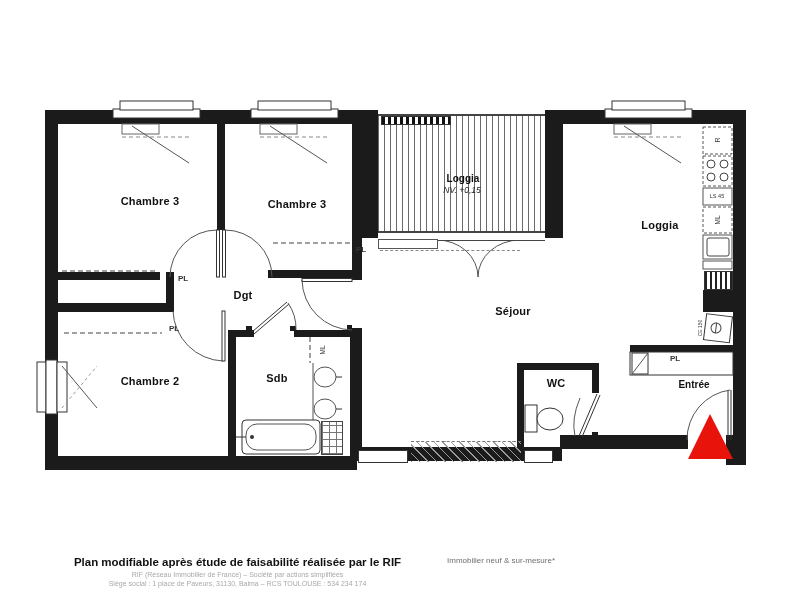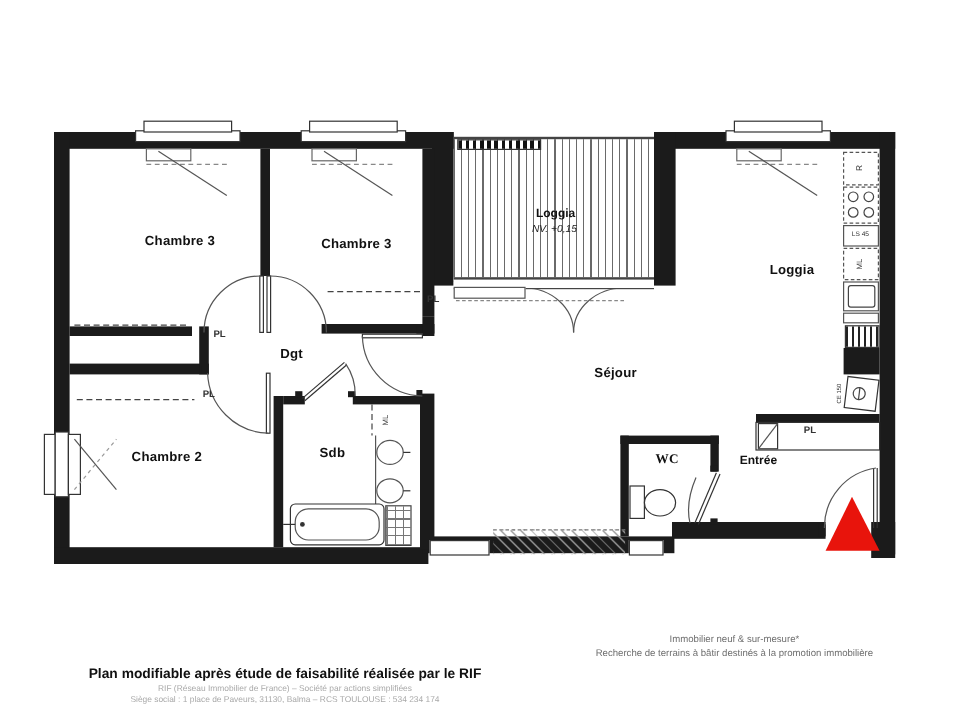--- a/index.html
+++ b/index.html
@@ -31,21 +31,21 @@
     background:repeating-linear-gradient(90deg,#222 0 2px,#fff 2px 5px);border:1px solid #333;}
   .tile{position:absolute;left:321px;top:421px;width:20px;height:32px;border:1px solid #444;background:
     repeating-linear-gradient(0deg,#777 0 1px,transparent 1px 7px),
     repeating-linear-gradient(90deg,#777 0 1px,transparent 1px 7px);}
   .footer-left{position:absolute;left:60px;top:556px;width:355px;text-align:center;}
   .footer-title{font-size:11.5px;font-weight:bold;color:#111;}
   .footer-sub{font-size:7px;color:#a9a9a9;line-height:9px;margin-top:2px;}
   .rif-logo{position:absolute;left:375px;top:542px;width:54px;height:50px;background:#111;}
   .rif-inner{position:absolute;left:8px;top:13px;width:36px;height:21px;border:2px solid #fff;border-radius:5px;
     display:flex;align-items:center;justify-content:center;color:#fff;font-weight:bold;font-size:14px;}
-  .footer-right{position:absolute;left:447px;top:527px;width:330px;font-size:8px;color:#6e6e6e;line-height:12px;text-align:center;}
+  .footer-right{position:absolute;left:447px;top:555px;width:330px;font-size:8px;color:#6e6e6e;line-height:12px;}
 </style>
 </head>
 <body>
 
 <div id="stage">
 
   <svg id="plan-svg" width="800" height="600" viewBox="0 0 800 600">
 
     <g fill="#1b1b1b" stroke="none">
       <rect x="45" y="110" width="333" height="14"></rect>
@@ -224,27 +224,27 @@
   <div class="loggia-sill2"></div>
   <div class="loggia-dash"></div>
   <div class="bottom-hatch"></div>
   <div class="niche"></div>
   <div class="niche2"></div>
   <div class="oven-hatch"></div>
   <div class="tile"></div>
 
   <div class="lbl room" style="left:150px;top:201px;">Chambre 3</div>
   <div class="lbl room" style="left:297px;top:204px;">Chambre 3</div>
-  <div class="lbl room" style="left:125px;top:381px;padding-left:28px;">Chambre 2</div>
+  <div class="lbl room" style="left:136px;top:381px;padding-left:28px;">Chambre 2</div>
   <div class="lbl room" style="left:243px;top:295px;">Dgt</div>
   <div class="lbl room" style="left:277px;top:378px;">Sdb</div>
   <div class="lbl room" style="left:493px;top:311px;margin-left:20px;">Séjour</div>
   <div class="lbl room" style="left:660px;top:225px;">Loggia</div>
-  <div class="lbl room" style="left:556px;top:383px;font-family:Liberation Serif, serif;">WC</div>
-  <div class="lbl room-sm" style="left:632px;top:384px;">Entrée</div>
+  <div class="lbl room" style="left:556px;top:383px;">WC</div>
+  <div class="lbl room-sm" style="left:694px;top:384px;">Entrée</div>
   <div class="lbl room-sm" style="left:463px;top:178px;">Loggia</div>
   <div class="lbl sub" style="left:462px;top:190px;">NV. +0,15</div>
 
   <div class="lbl pl" style="left:166px;top:278px;">PL</div>
   <div class="lbl pl" style="left:344px;top:249px;">PL</div>
   <div class="lbl pl" style="left:157px;top:328px;">PL</div>
   <div class="lbl pl" style="left:658px;top:358px;">PL</div>
 
   <div class="lbl fix rot" style="left:717px;top:140px;font-size:7px;">R</div>
   <div class="lbl fix" style="left:717px;top:196px;font-size:5.5px;">LS 45</div>
@@ -256,16 +256,15 @@
     <div class="footer-title">Plan modifiable après étude de faisabilité réalisée par le RIF</div>
     <div class="footer-sub">
       <div>RIF (Réseau Immobilier de France) – Société par actions simplifiées</div>
       <div>Siège social : 1 place de Paveurs, 31130, Balma – RCS TOULOUSE : 534 234 174</div>
     </div>
   </div>
 
 
   <div class="footer-right">
     <div>Immobilier neuf &amp; sur-mesure*</div>
-    <div>Recherche de terrains à bâtir destinés à la promotion immobilière</div>
   </div>
 
 </div>
 
 </body></html>

